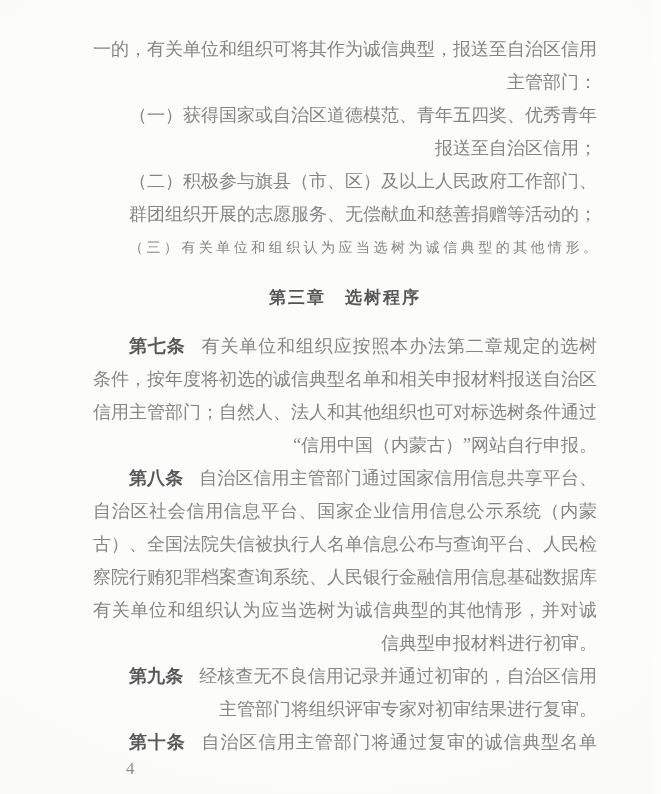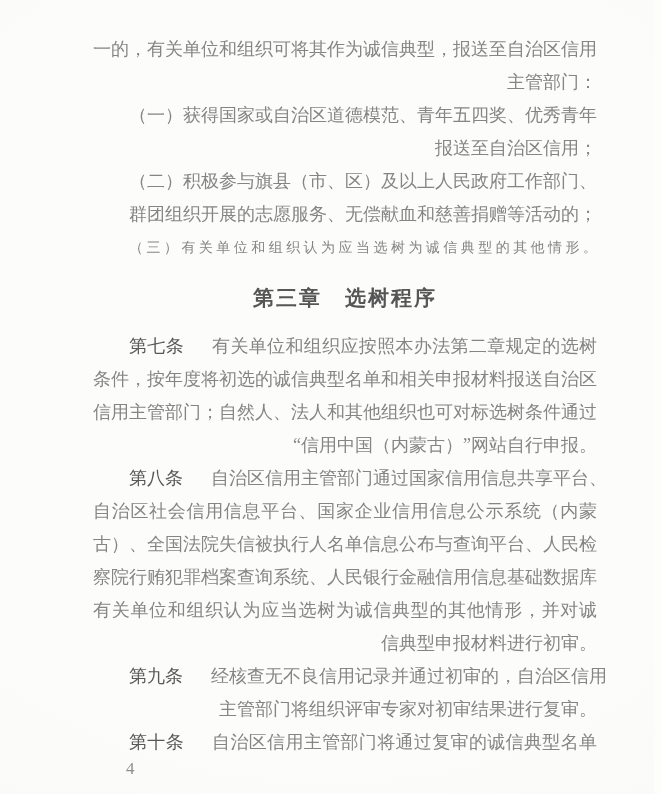--- a/index.html
+++ b/index.html
@@ -37,30 +37,30 @@
     text-align: justify;
     text-align-last: justify;
   }
   .ind {
     padding-left: 36px;
   }
   .tight {
     font-size: 14px;
   }
   .lbl {
-    font-weight: normal;
+    font-weight: bold;
     color: #585858;
-    margin-right: 28px;
+    margin-right: 16px;
   }
   .heading {
     margin: 16px 0 14px 0;
     height: 36px;
     line-height: 36px;
     text-align: center;
-    font-size: 21px;
+    font-size: 17px;
     font-weight: bold;
     color: #565656;
     letter-spacing: 2px;
   }
   .page-number {
     position: absolute;
     left: 126px;
     top: 757px;
     font-size: 17px;
     line-height: 24px;

